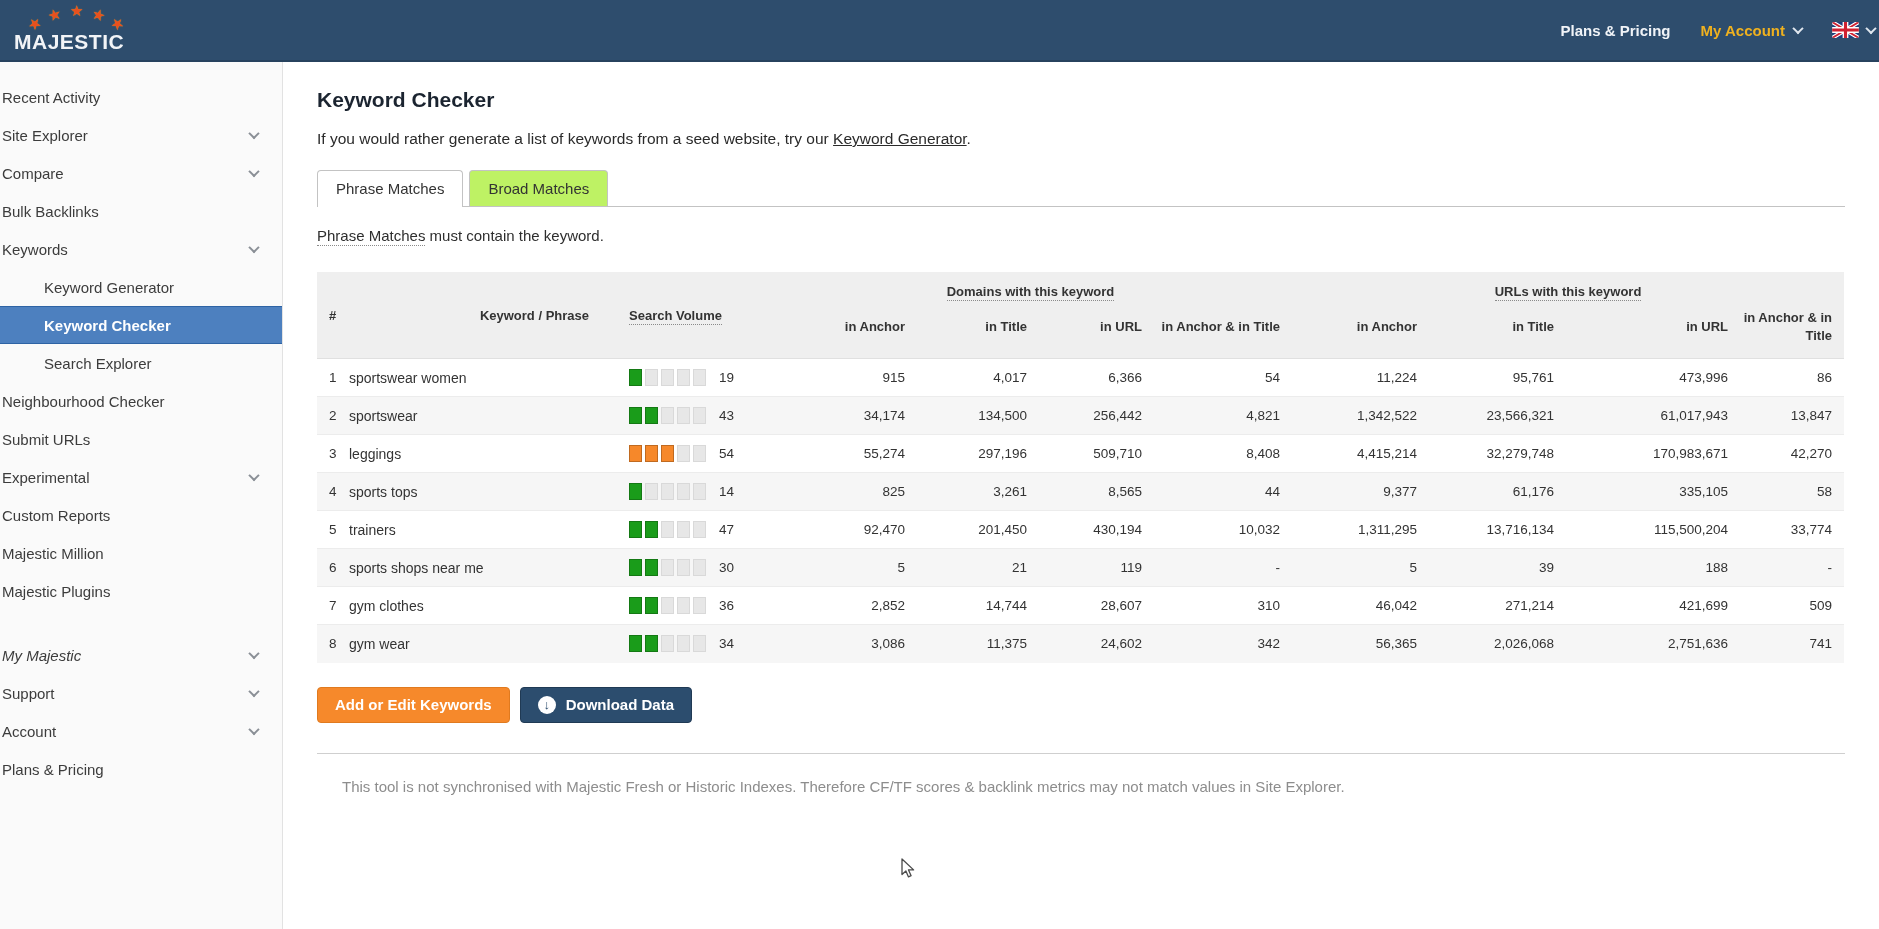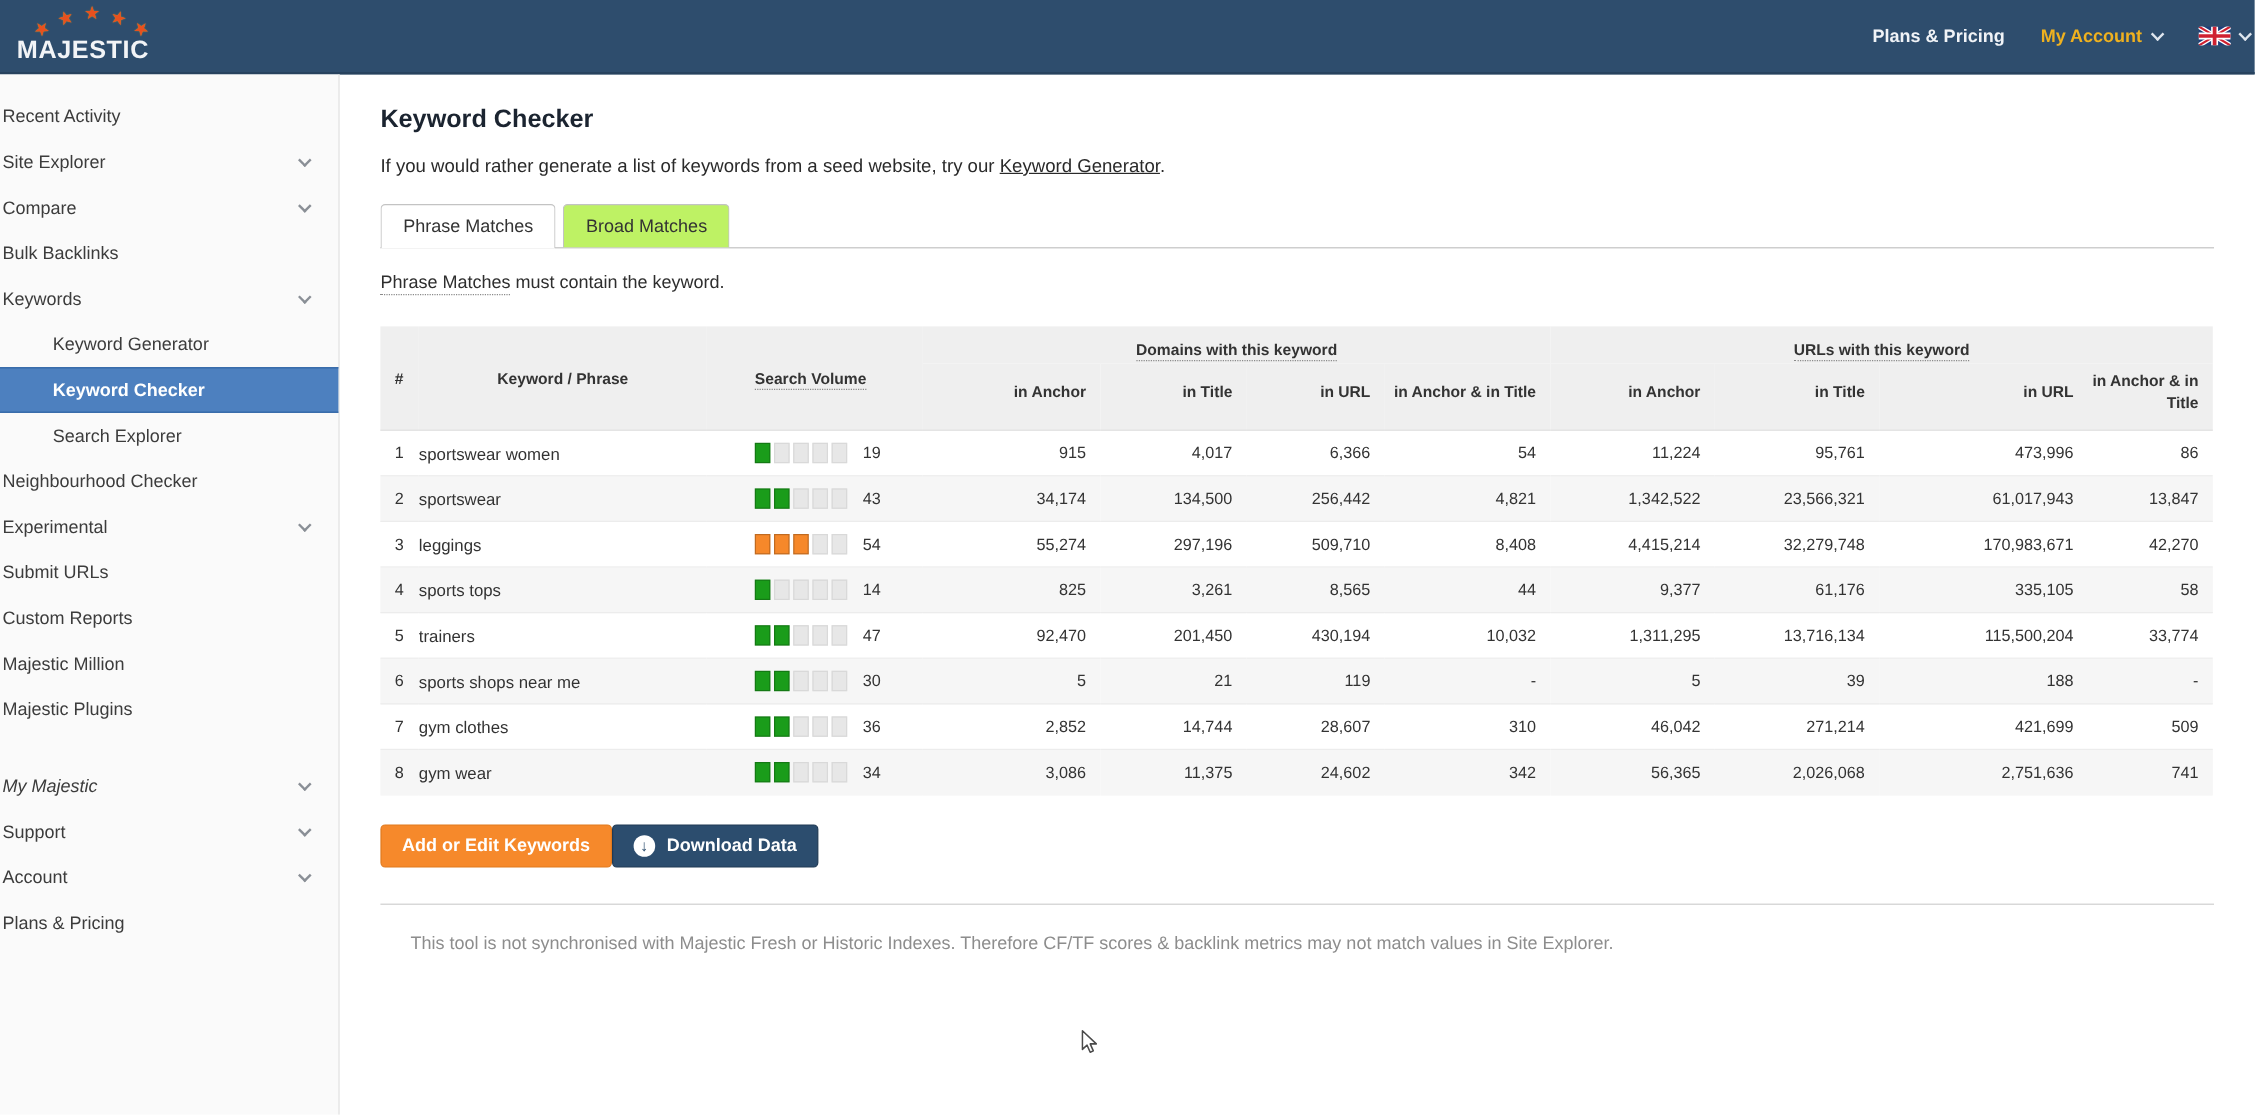--- a/index.html
+++ b/index.html
@@ -55,39 +55,39 @@
   .tab.active { background:#fff; margin-bottom:-1px; padding-bottom:10px; }
   .tab-note { font-size:15px; color:#2e2e2e; margin-top:20px; }
   .dotted { border-bottom:1px dotted #8a8a8a; padding-bottom:1px; cursor:help; }
 
   
   .kw-table { border-collapse:collapse; table-layout:fixed; width:1527px; margin-top:28px;
     font-size:13.5px; }
   .kw-table thead { background:#efefef; }
   .kw-table th { font-weight:700; color:#333; font-size:13px; }
   .h-num { text-align:left; padding-left:12px; }
-  .h-kw { text-align:center; }
+  .h-kw { text-align:right; }
   .h-vol { text-align:left; padding-left:40px; }
   .h-group { text-align:center; padding-top:12px; padding-bottom:4px; font-size:13.5px; }
   .h-val { text-align:right; padding:6px 12px 14px 0; line-height:1.35; }
   tbody tr { border-top:1px solid #ececec; height:38px; }
   tbody tr:first-child { border-top:1px solid #e0e0e0; }
   tbody tr:nth-child(even) { background:#f6f6f6; }
   .c-num { padding-left:12px; color:#333; }
   .c-kw { color:#333; font-size:14px; }
   .c-vol { padding-left:40px; white-space:nowrap; }
   .c-val { text-align:right; padding-right:12px; color:#333; }
   .vol-bar { display:inline-block; vertical-align:middle; }
   .vol-sq { display:inline-block; width:13px; height:17px; margin-right:3px;
     background:#e7e7e7; border:1px solid #d9d9d9; vertical-align:middle; }
   .vol-sq.filled { border-color:rgba(0,0,0,.22); }
   .vol-num { display:inline-block; margin-left:10px; vertical-align:middle; }
 
   
-  .btn-row { display:flex; margin-top:24px; }
+  .btn-row { display:flex; gap:10px; margin-top:24px; }
   .btn { display:flex; align-items:center; font-size:15px; font-weight:700; color:#fff;
     border-radius:4px; padding:0 17px; height:36px; cursor:pointer; }
   .btn-orange { background:#f6892b; border:1px solid #e07a1f; }
   .btn-navy { background:#2c4d6e; border:1px solid #203a54; gap:10px; }
   .dl-icon { width:18px; height:18px; border-radius:50%; background:#fff; color:#2c4d6e;
     font-size:13px; font-weight:700; display:flex; align-items:center; justify-content:center;
     line-height:1; }
 
   .divider { border-top:1px solid #cfcfcf; margin-top:30px; }
   .footer-note { color:#8d8d8d; font-size:15px; margin-top:24px; padding-left:25px; }
@@ -153,25 +153,25 @@
       <div class="sb-item indent selected">
         <span>Keyword Checker</span>
       </div>
       <div class="sb-item indent">
         <span>Search Explorer</span>
       </div>
       <div class="sb-item">
         <span>Neighbourhood Checker</span>
       </div>
       <div class="sb-item">
+        <span>Submit URLs</span>
+      </div>
+      <div class="sb-item">
         <span>Experimental</span>
         <i class="chev"></i>
-      </div>
-      <div class="sb-item">
-        <span>Submit URLs</span>
       </div>
       <div class="sb-item">
         <span>Custom Reports</span>
       </div>
       <div class="sb-item">
         <span>Majestic Million</span>
       </div>
       <div class="sb-item">
         <span>Majestic Plugins</span>
       </div>

